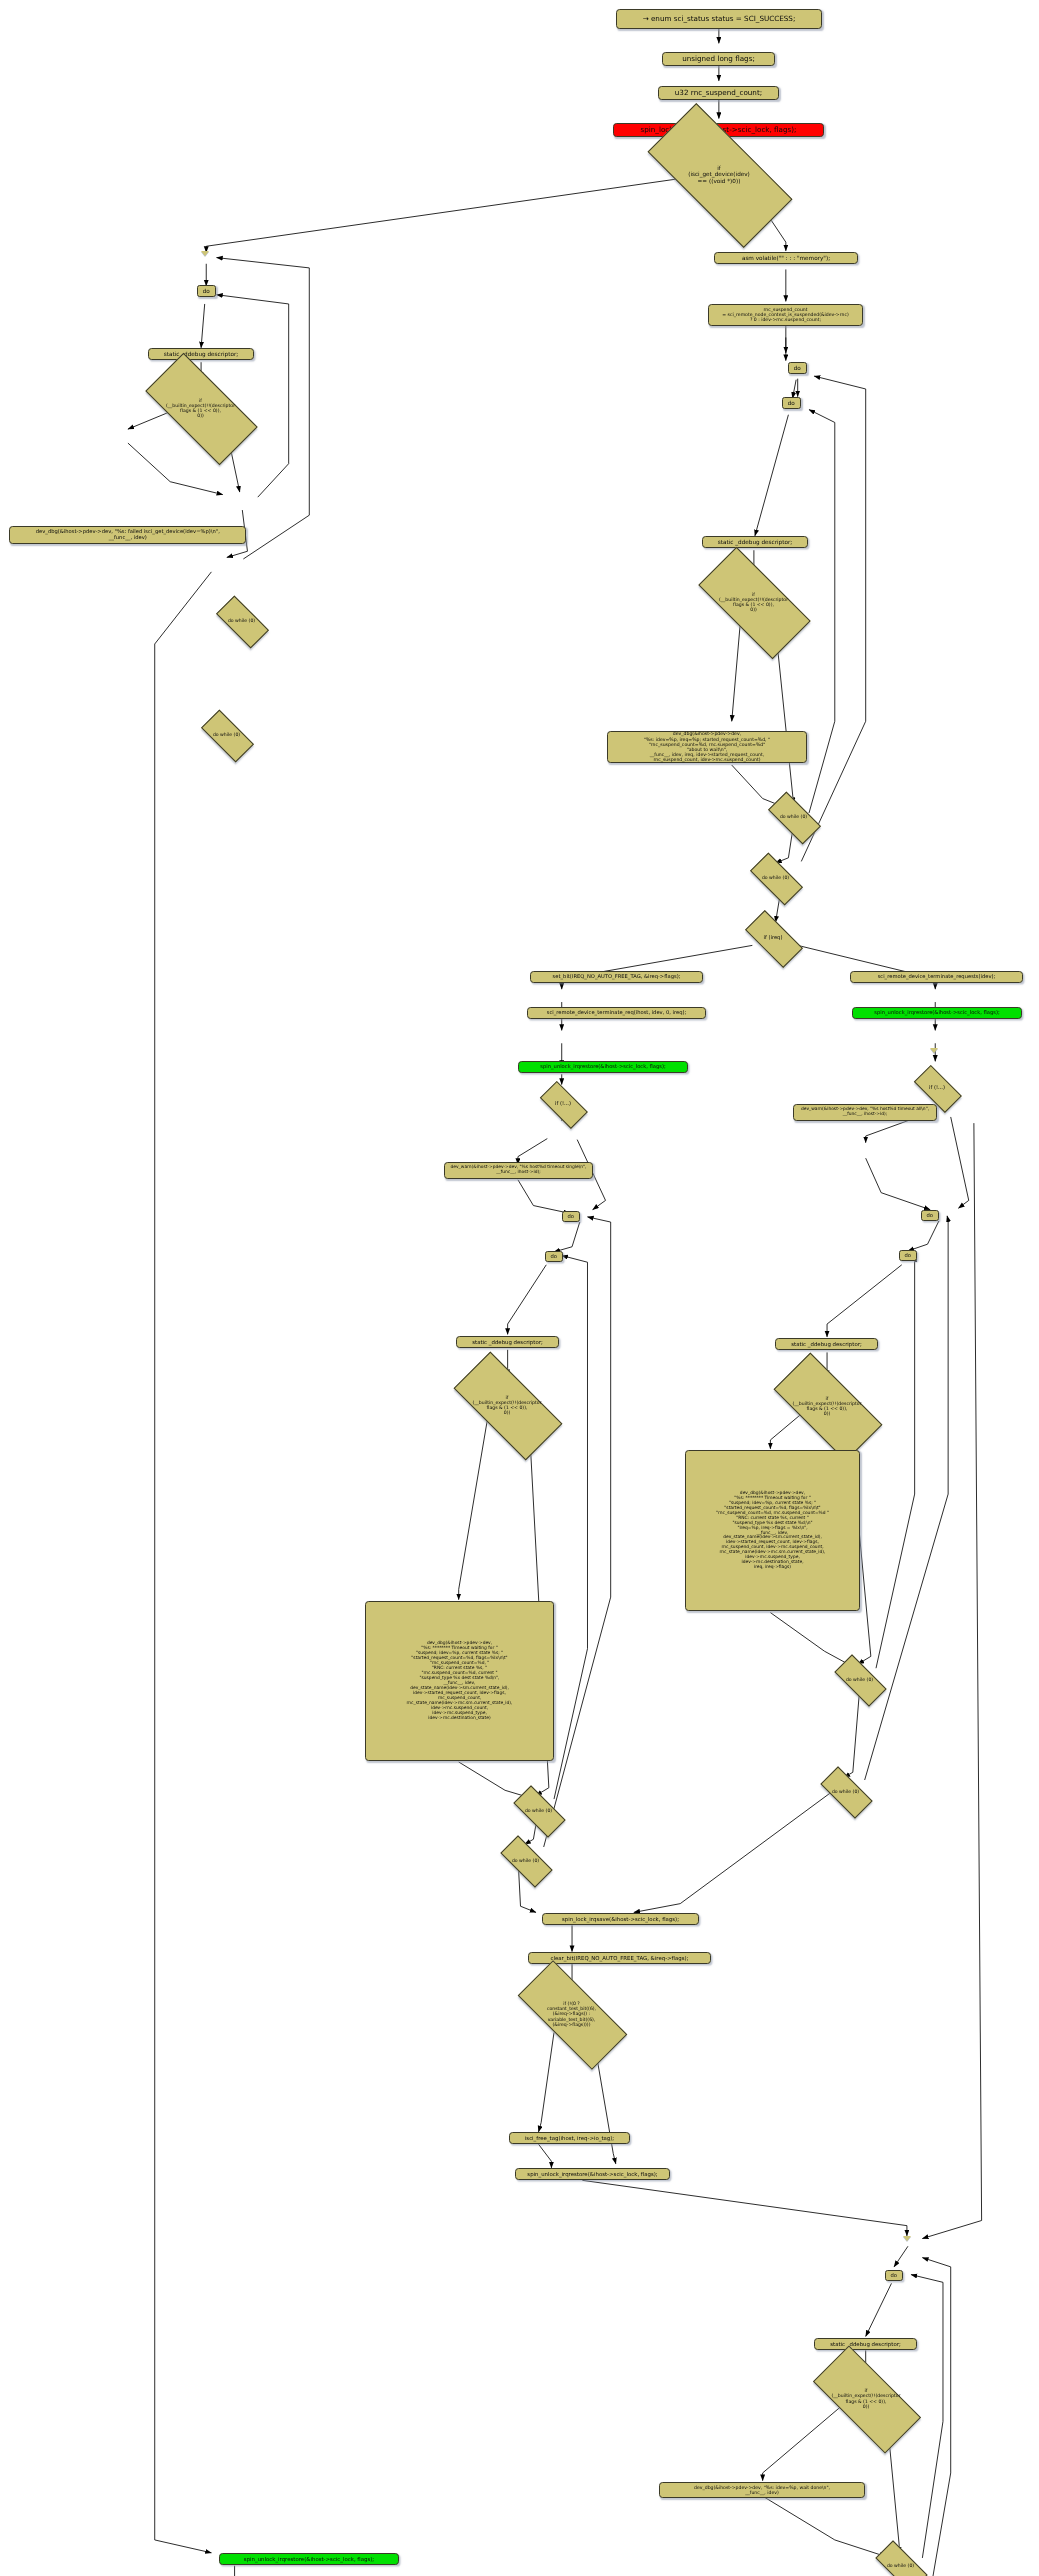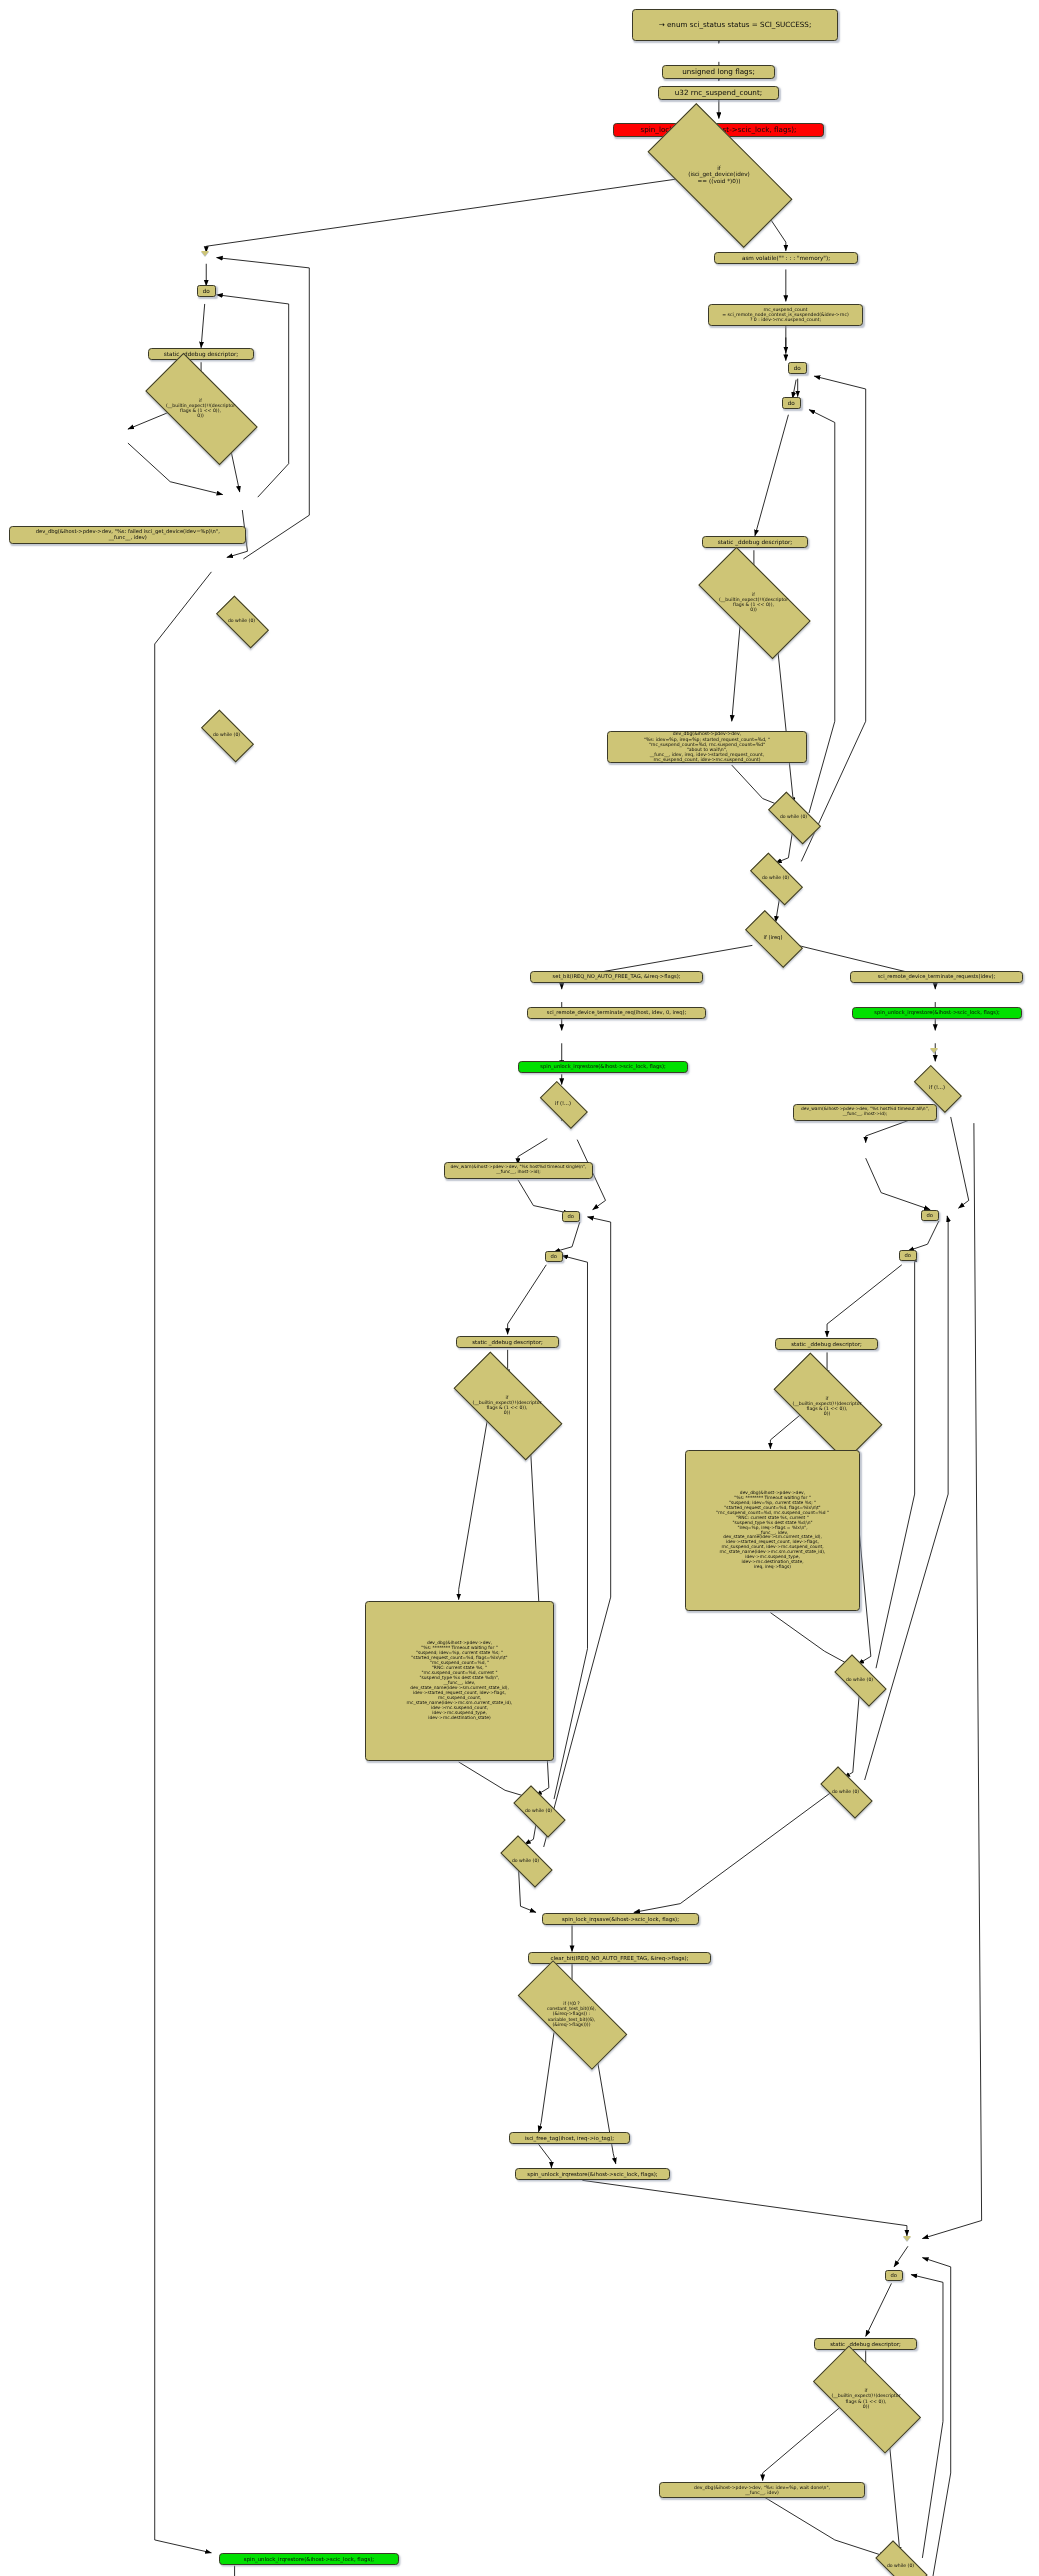--- a/index.html
+++ b/index.html
@@ -212,23 +212,23 @@
       <path d="M1765,5090 L1765,5128"></path>
 
       <path d="M455,4980 L455,5125"></path>
 
       <path d="M455,5152 L455,5200 L1140,5235"></path>
 
       <path d="M1765,5155 L1760,5205 L1210,5238"></path>
     </g>
   </svg>
 
-  <div class="node stmt" style="left:632px;top:9.3px;width:206px;height:32px;font-size:7.2px;">→ enum sci_status status = SCI_SUCCESS;</div>
-
-  <div class="node stmt" style="left:662px;top:65px;width:113px;height:14.4px;font-size:7.2px;">unsigned long flags;</div>
+  <div class="node stmt" style="left:616px;top:9.3px;width:206px;height:20px;font-size:7.2px;">→ enum sci_status status = SCI_SUCCESS;</div>
+
+  <div class="node stmt" style="left:662px;top:52px;width:113px;height:14.4px;font-size:7.2px;">unsigned long flags;</div>
 
   <div class="node stmt" style="left:658px;top:86px;width:121px;height:14.4px;font-size:7.2px;">u32 rnc_suspend_count;</div>
 
   <div class="node stmt red" style="left:613px;top:123px;width:211px;height:14.4px;font-size:7.2px;">spin_lock_irqsave(&amp;ihost-&gt;scic_lock, flags);</div>
 
   <div class="node diamond" style="left:652px;top:141px;width:134px;height:67px;font-size:5.7px;">
     <span class="dshape"></span>
     <span class="dtext">if
 (isci_get_device(idev)
 == ((void *)0))</span>

